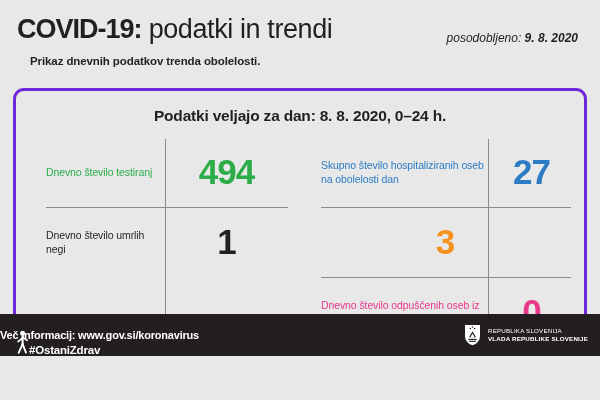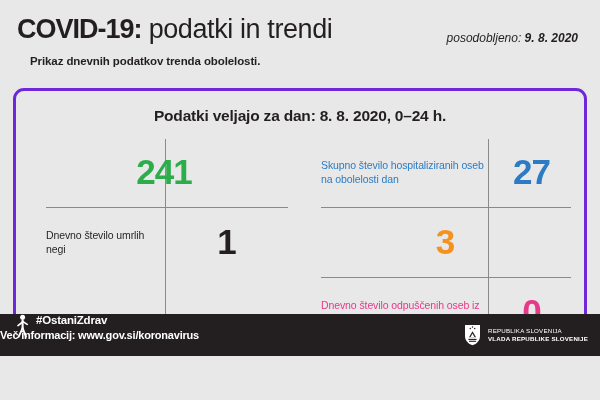--- a/index.html
+++ b/index.html
@@ -139,21 +139,21 @@
   
   .footer {
     position: absolute;
     left: 0; bottom: 0;
     width: 600px; height: 42px;
     background: #231f20;
   }
   .f-left {
     position: absolute;
     left: 16px; top: 0; height: 42px;
-    display: flex; align-items: flex-start; gap: 7px;
+    display: flex; align-items: flex-end; 
   }
   .f-hash {
     color: #ffffff;
     font-size: 11.5px;
     font-weight: bold;
     letter-spacing: -0.2px;
     white-space: nowrap;
   }
   .f-center {
     position: absolute;
@@ -193,21 +193,22 @@
   <div class="card">
     <div class="card-title">Podatki veljajo za dan: 8. 8. 2020, 0–24 h.</div>
 
     <div class="grid">
 
       <div class="block block-left">
         <div class="vline"></div>
 
         <div class="row">
           <div class="hline"></div>
-          <div class="value" style="color:#2cad4a">241</div>
+          <div class="label" style="color:#2cad4a">Dnevno število testiranj</div>
+          <div class="value" style="color:#2cad4a">494</div>
         </div>
 
 
         <div class="row">
           <div class="hline"></div>
           <div class="label" style="color:#231f20">Dnevno število umrlih negi</div>
           <div class="value" style="color:#231f20">1</div>
         </div>
       </div>
 

